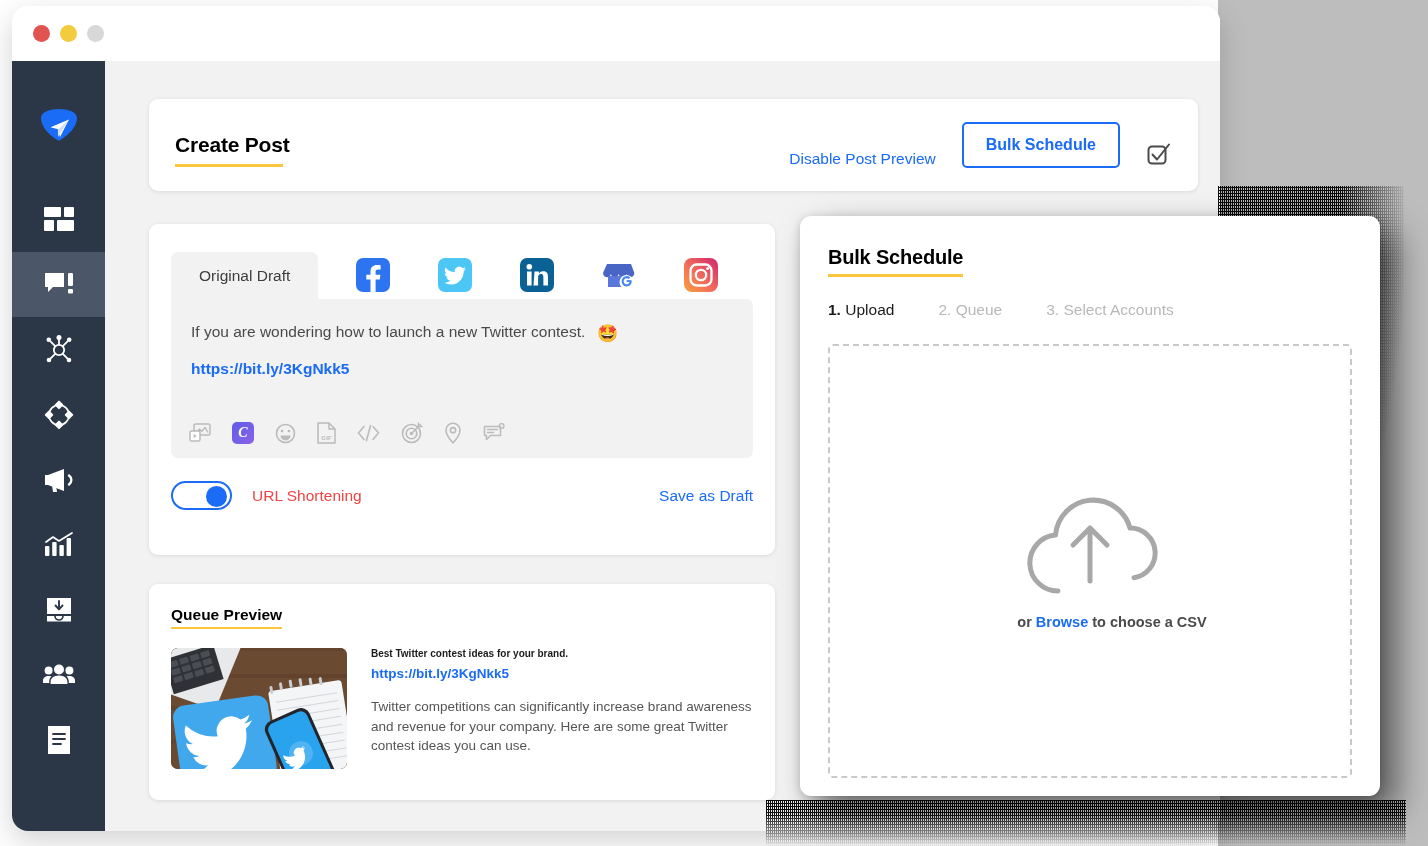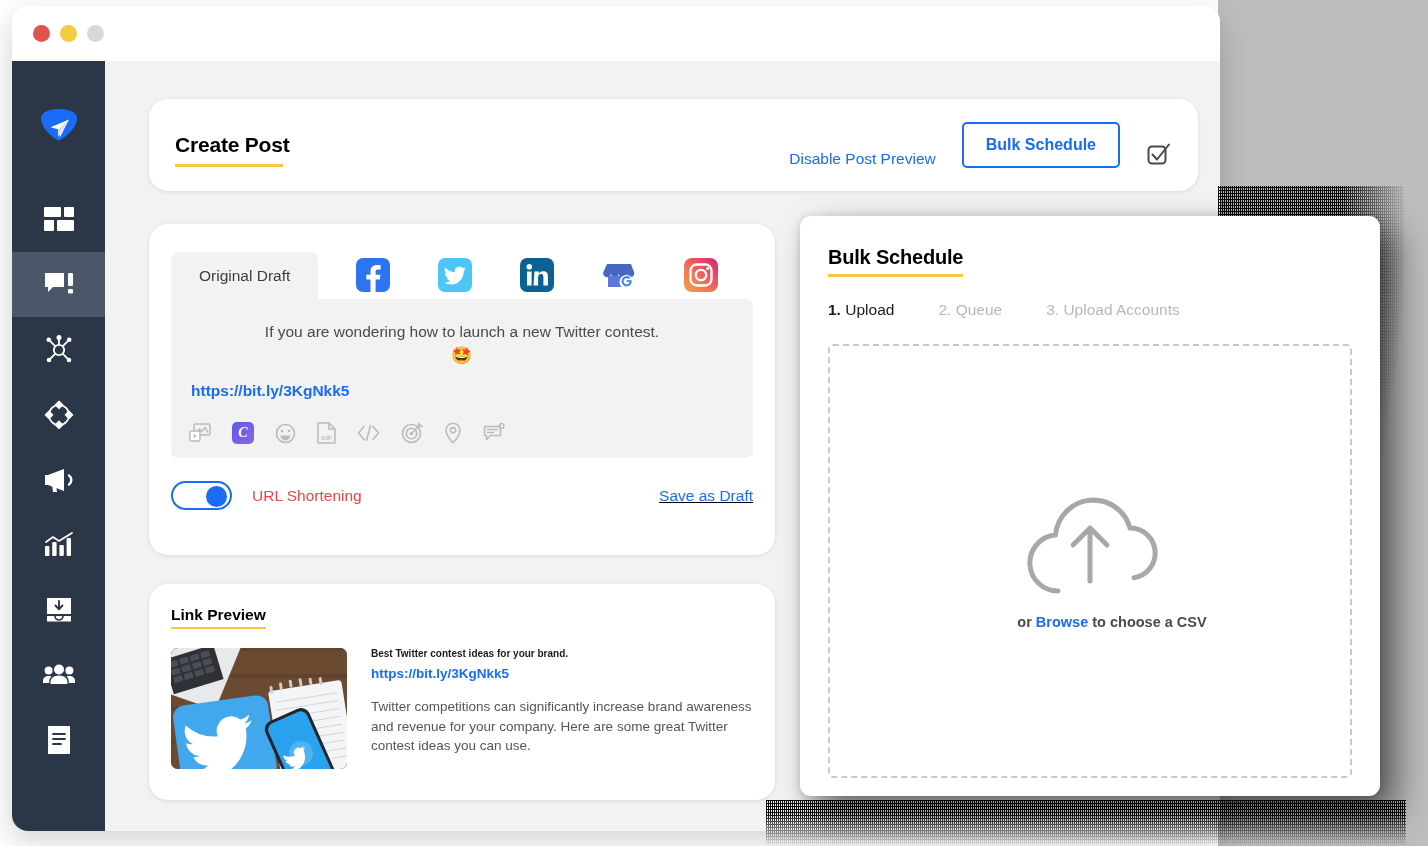--- a/index.html
+++ b/index.html
@@ -46,21 +46,21 @@
   .side-item svg { display:block; }
 
   
   .content {
     position:absolute; left:93px; top:55px; width:1115px; height:770px;
     background:#f2f2f2;
   }
 
   
   .card {
-    background:#fff; border-radius:19px;
+    background:#fff; border-radius:9px;
     box-shadow:0 1px 4px rgba(0,0,0,.10);
   }
   .header-card {
     position:absolute; left:44px; top:38px; width:1049px; height:92px;
     display:flex; align-items:center; padding:0 26px 0 26px;
   }
   .page-title-wrap { position:relative; }
   .page-title {
     font-size:21px; font-weight:bold; color:#000; letter-spacing:-.2px;
   }
@@ -92,21 +92,21 @@
     line-height:1;
   }
   .social-tabs { display:flex; align-items:center; gap:48px; margin-left:38px; padding-bottom:7px; }
   .social-ico { width:34px; height:34px; cursor:pointer; display:block; }
 
   .editor {
     background:#f2f2f2; border-radius:0 7px 7px 7px;
     height:159px; padding:24px 20px 0 20px; position:relative;
   }
   .editor-line1 {
-    font-size:15.5px; color:#4a4a4a; display:flex; align-items:center; gap:4px;flex-direction:column;
+    font-size:15.5px; color:#4a4a4a; display:flex; gap:12px;
   }
   .editor-link {
     margin-top:16px; font-size:15.5px; font-weight:bold; color:#1a6bf5; cursor:pointer;
   }
   .editor-toolbar {
     position:absolute; left:18px; bottom:14px; display:flex; align-items:center; gap:21px;
   }
   .tool { cursor:pointer; display:flex; align-items:center; justify-content:center; }
 
   .composer-footer {
@@ -114,21 +114,21 @@
   }
   .toggle {
     width:61px; height:29px; border-radius:15px; border:2px solid #1a6bf5;
     background:#fff; position:relative; cursor:pointer; flex:none;
   }
   .toggle .knob {
     position:absolute; right:3px; top:3px; width:21px; height:21px;
     border-radius:50%; background:#1a6bf5;
   }
   .toggle-label { margin-left:20px; font-size:15.5px; color:#ef4444; }
-  .footer-right { margin-left:auto; display:flex; align-items:center; gap:26px;text-decoration:underline; }
+  .footer-right { margin-left:auto; display:flex; align-items:center; gap:26px; }
   .btn-queue {
     border:2px solid #1a6bf5; color:#1a6bf5; background:#fff; border-radius:5px;
     font-size:16px; padding:11px 17px; display:flex; align-items:center; gap:11px;
     cursor:pointer; line-height:1;
   }
 
   
   .preview-card {
     position:absolute; left:44px; top:523px; width:626px; height:216px;
     padding:22px 22px 0 22px;
@@ -455,21 +455,21 @@
           </div>
           <span class="toggle-label">URL Shortening</span>
           <div class="footer-right">
             <span class="link-blue">Save as Draft</span>
           </div>
         </div>
       </section>
 
       <section class="card preview-card">
         <div class="sub-title-wrap">
-          <span class="sub-title">Link Preview</span>
+          <span class="sub-title">Queue Preview</span>
           <span class="sub-underline"></span>
         </div>
 
         <div class="preview-body">
           <div class="thumb">
             <svg width="176" height="121" viewBox="0 0 176 121">
               <rect width="176" height="121" fill="#6b4a32"></rect>
               <g fill="#5b3d28">
                 <rect y="0" width="176" height="3" opacity=".5"></rect>
                 <rect y="26" width="176" height="4" opacity=".55"></rect>
@@ -541,21 +541,21 @@
       <div class="step active">
         <b>1.</b>
         <span>Upload</span>
       </div>
       <div class="step">
         <span>2.</span>
         <span>Queue</span>
       </div>
       <div class="step">
         <span>3.</span>
-        <span>Upload Accounts</span>
+        <span>Select Accounts</span>
       </div>
     </div>
 
     <div class="dropzone">
       <svg width="162" height="104" viewBox="0 0 162 104">
         <path d="M43 96a28 28 0 0 1-2.5-55.9A38 38 0 0 1 115 33a25 25 0 0 1 4 49.7" fill="none" stroke="#a8a8a8" stroke-width="5" stroke-linecap="round" stroke-linejoin="round" transform="translate(6,2)"></path>
         <path d="M81 88V36M64 52l17-17 17 17" fill="none" stroke="#a8a8a8" stroke-width="5" stroke-linecap="round" stroke-linejoin="round"></path>
       </svg>
       <div class="dz-sub">
         <span>or </span><span class="browse">Browse</span><span> to choose a CSV</span>

